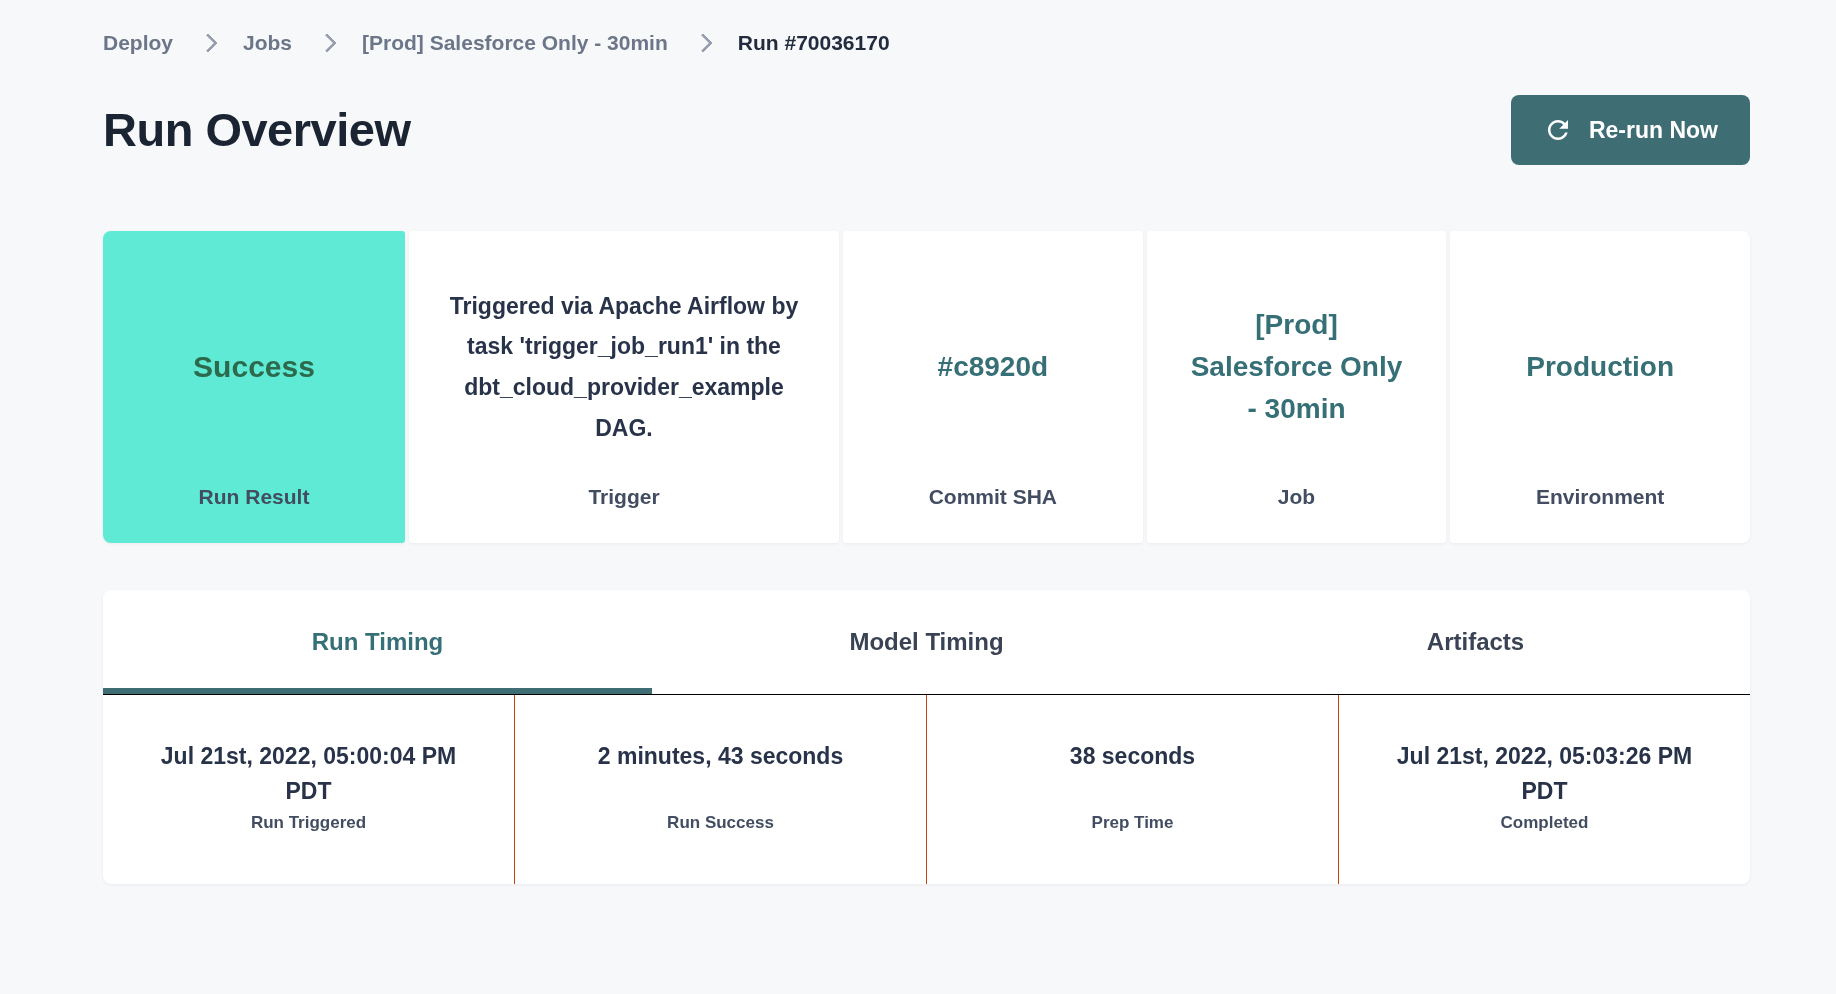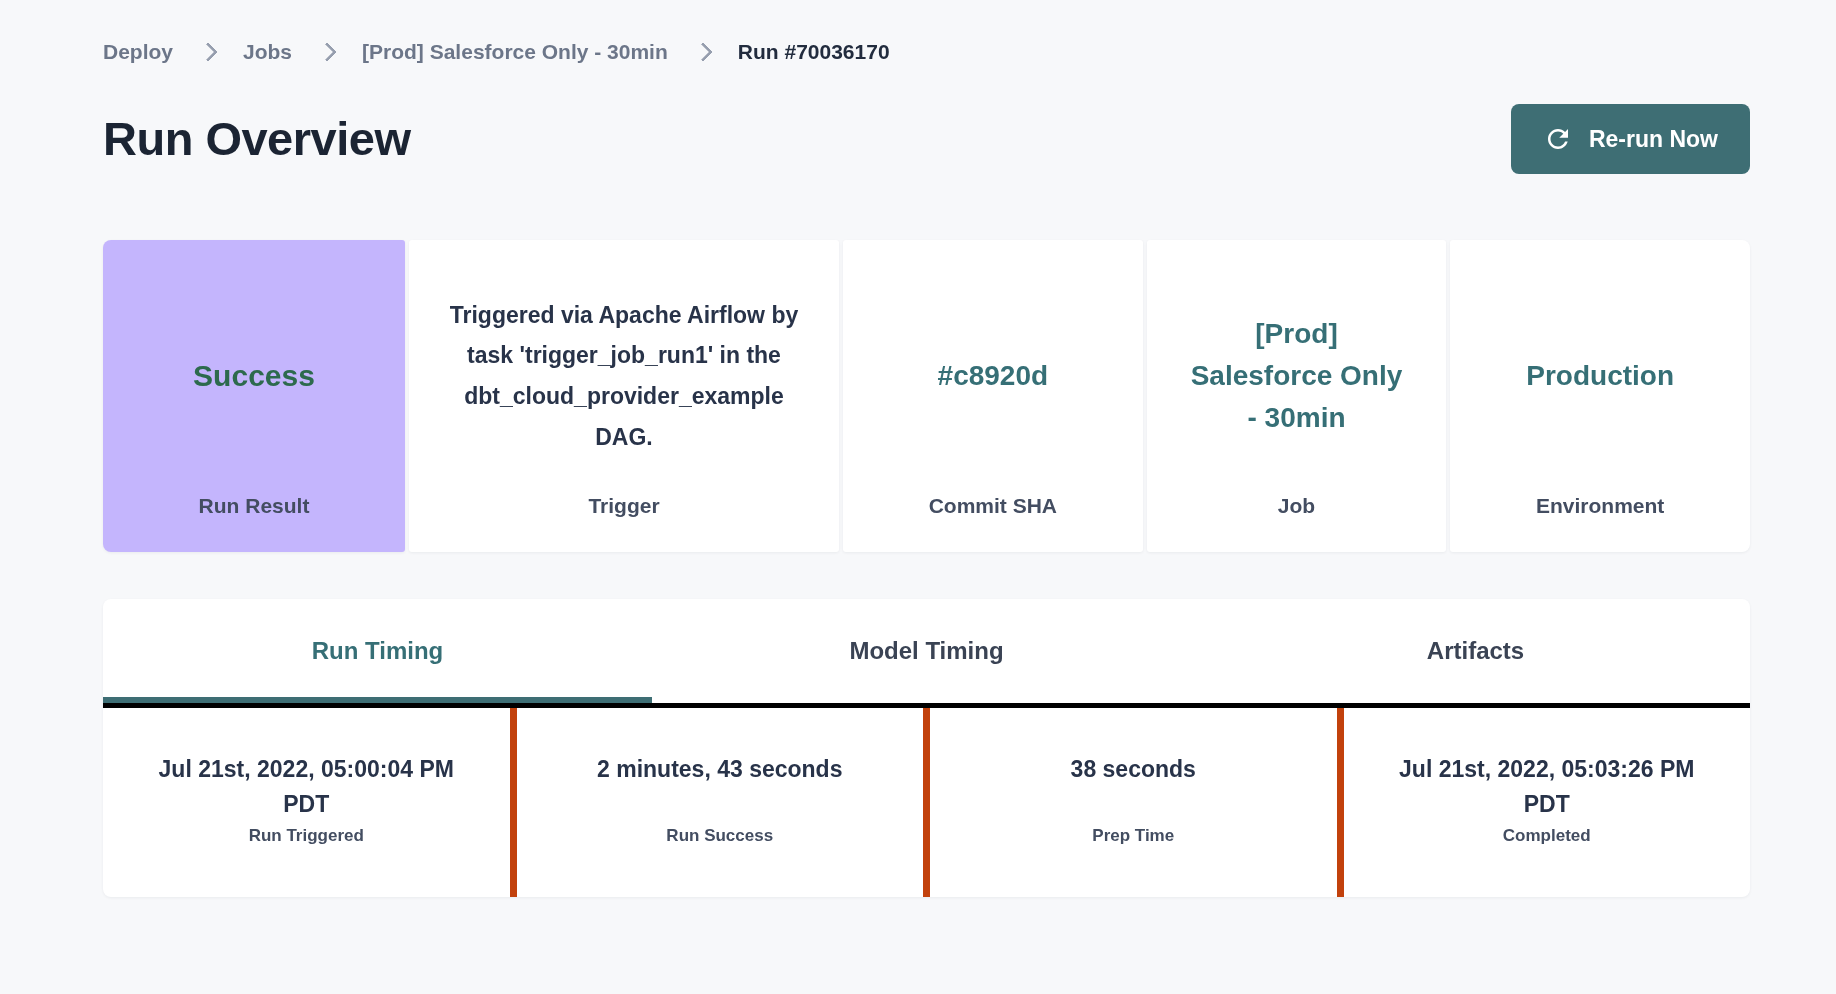--- a/index.html
+++ b/index.html
@@ -7,21 +7,21 @@
     width:1836px;height:994px;overflow:hidden;
     background:#f7f8fa;
     font-family:"Liberation Sans", sans-serif;
     color:#283349;
     -webkit-font-smoothing:antialiased;
   }
   .wrap{padding:0 86px 0 103px;}
 
   
   .breadcrumb{
-    padding-top:40px;
+    padding-top:31px;
     display:flex;align-items:center;column-gap:28px;
     font-size:21px;font-weight:600;color:#6c7689;
   }
   .crumb{cursor:pointer;}
   .crumb--current{color:#222c3e;font-weight:700;cursor:default;}
   .chev{
     width:11px;height:11px;flex:0 0 auto;
     border-top:3px solid #969eae;border-right:3px solid #969eae;
     transform:rotate(45deg);border-radius:1px;
   }
@@ -49,21 +49,21 @@
     display:flex;gap:4px;height:312px;
   }
   .card{
     background:#ffffff;border-radius:3px;
     box-shadow:0 1px 3px rgba(22,32,50,.06);
     display:flex;flex-direction:column;align-items:center;
     text-align:center;
   }
   .card:first-child{border-radius:8px 3px 3px 8px;}
   .card:last-child{border-radius:3px 8px 8px 3px;}
-  .card--success{flex:0 0 302px;background:#c4b5fd;}
+  .card--success{flex:0 0 302px;background:#5eead4;}
   .card--trigger{flex:0 0 430px;}
   .card--commit,.card--job,.card--env{flex:1 1 0;}
   .card-value{
     flex:1;display:flex;align-items:center;justify-content:center;
     padding:20px 24px 0 24px;
   }
   .card-label{
     font-size:21px;font-weight:600;color:#434d61;
     margin-bottom:34px;line-height:1.2;
   }
@@ -73,37 +73,37 @@
   .v-job{max-width:215px;}
 
   
   .panel{
     margin-top:47px;
     background:#ffffff;border-radius:8px;
     box-shadow:0 1px 3px rgba(22,32,50,.06);
   }
   .tabbar{
     display:flex;height:104px;
-    border-bottom:5px solid #000000;
+    border-bottom:1px solid #000000;
   }
   .tab{
     flex:1 1 0;display:flex;align-items:center;justify-content:center;
     font-size:24px;font-weight:600;color:#3a4354;cursor:pointer;
   }
   .tab--active{
     color:#366f76;font-weight:700;
     box-shadow:inset 0 -6px 0 #3e6e74;
   }
   .timing-row{
     display:flex;min-height:189px;
   }
   .timing-cell{
     flex:1 1 0;text-align:center;padding-top:44px;padding-bottom:24px;
   }
-  .timing-cell + .timing-cell{border-left:7px solid #c2410c;}
+  .timing-cell + .timing-cell{border-left:1px solid #c2410c;}
   .timing-value{
     font-size:23px;font-weight:700;color:#283349;line-height:1.5;
     max-width:340px;margin:0 auto;min-height:70px;
   }
   .timing-label{
     font-size:17px;font-weight:600;color:#434d61;margin-top:4px;
   }
 </style>
 </head>
 <body>

